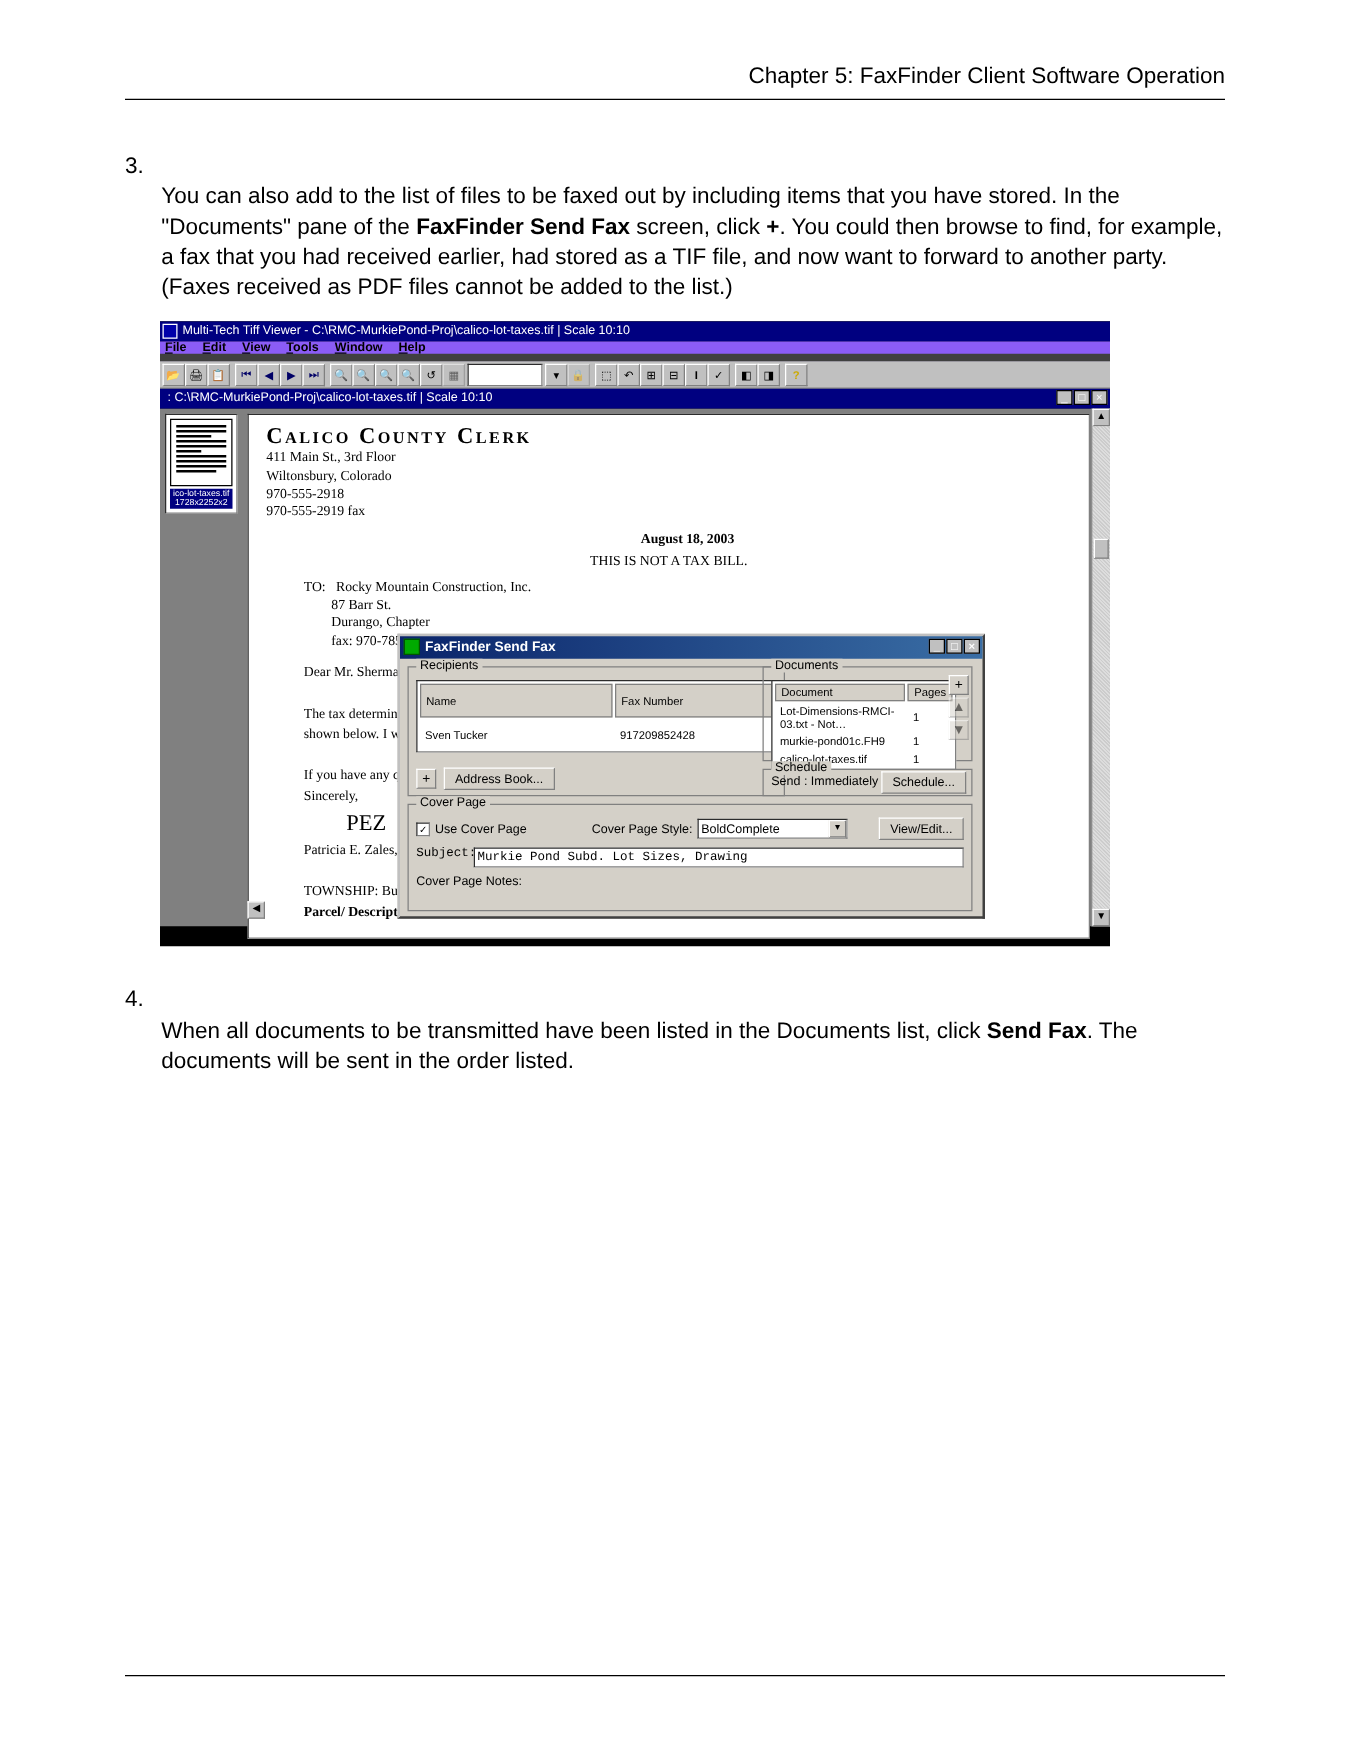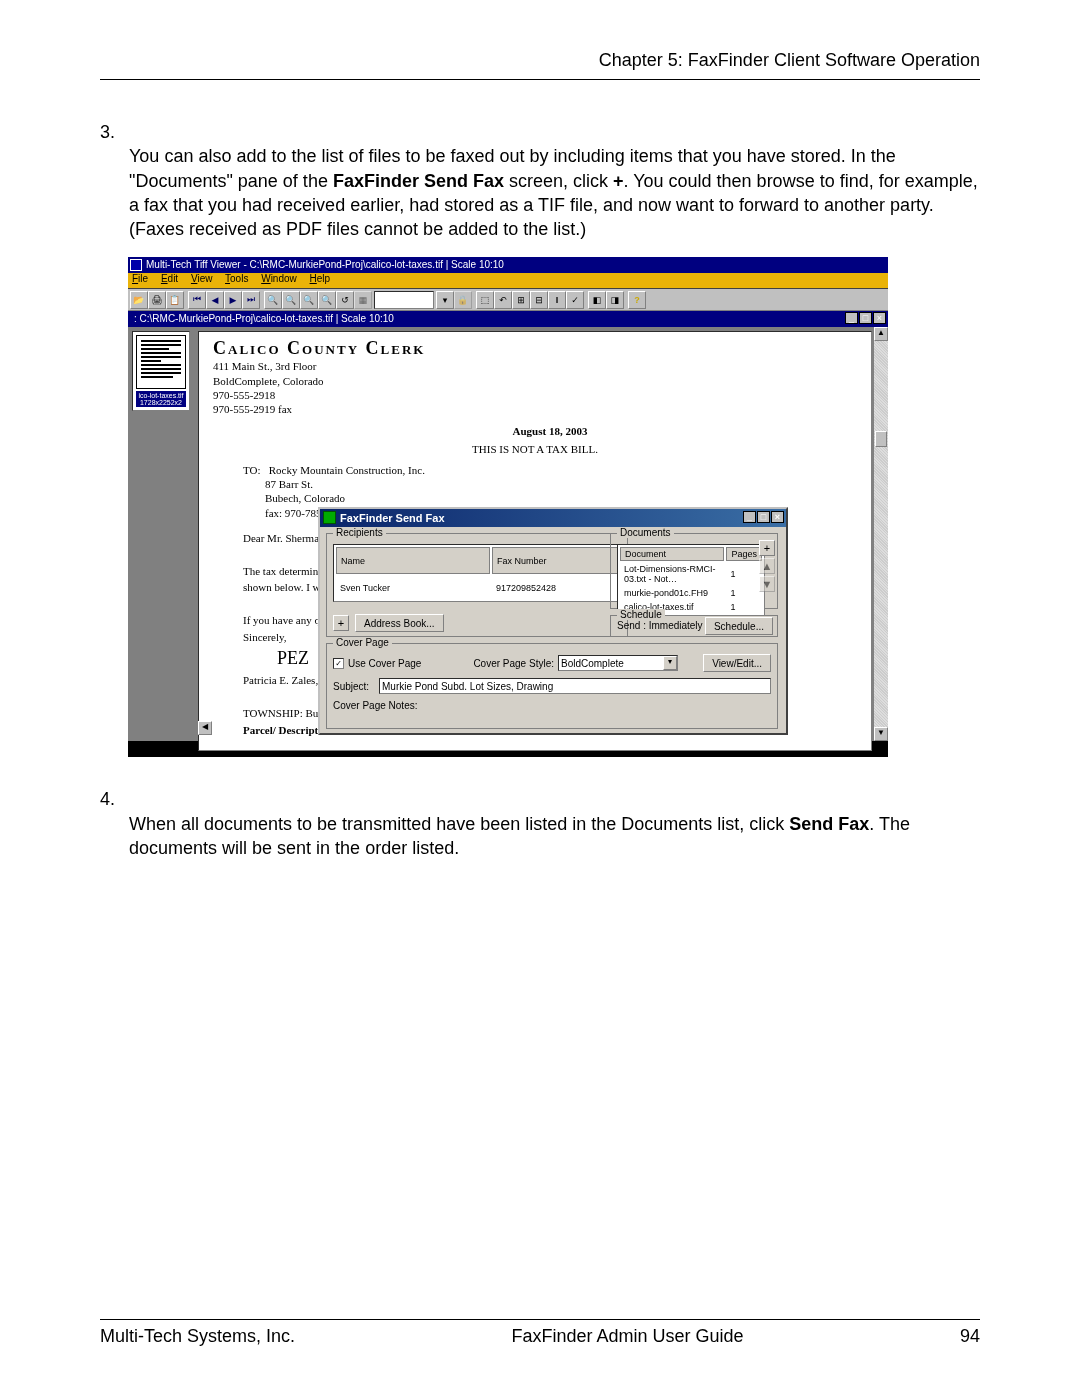--- a/index.html
+++ b/index.html
@@ -10,21 +10,21 @@
   .step { font-size: 18px; color: #000; line-height: 1.35; margin: 0 0 16px 0; }
   .step-num { display: inline-block; width: 28px; }
   .step-body { display: block; margin-left: 29px; }
   b { font-weight: bold; }
 
   .shot { width: 760px; height: 500px; background: #000; margin: 10px 0 30px 28px; position: relative; overflow: hidden; font-family: Tahoma, Arial, sans-serif; }
 
   
   .tiff-title { height: 16px; background: #000080; color: #fff; font-size: 10px; line-height: 16px; padding-left: 18px; position: relative; }
   .tiff-title .ico { position: absolute; left: 2px; top: 2px; width: 12px; height: 12px; background: #00a; border: 1px solid #fff; }
-  .menubar { height: 16px; background: #eab308; border-bottom: 1px solid #404040; font-size: 10px; color: #000; padding-left: 4px; }
+  .menubar { height: 16px; background: #8b5cf6; border-bottom: 6px solid #404040; font-size: 10px; color: #000; padding-left: 4px; font-weight: bold; }
   .menubar span { margin-right: 10px; }
   .menubar u { text-decoration: underline; }
   .toolbar { height: 22px; background: #c0c0c0; border-bottom: 1px solid #808080; display: flex; align-items: center; padding-left: 2px; gap: 0; }
   .tb-btn { width: 18px; height: 18px; border: 1px solid #808080; border-top-color: #fff; border-left-color: #fff; background: #c0c0c0; display: flex; align-items: center; justify-content: center; font-size: 9px; color: #000; }
   .tb-sep { width: 4px; }
   .tb-combo { width: 60px; height: 18px; border: 1px inset #808080; background: #fff; margin: 0 2px; font-size: 9px; }
 
   
   .child { position: absolute; left: 0; top: 54px; right: 0; height: 430px; }
   .child-title { height: 16px; background: #000080; color: #fff; font-size: 10px; line-height: 16px; padding-left: 6px; position: relative; }
@@ -169,31 +169,31 @@
               </div>
           </div>
           <div class="thumb-cap">ico-lot-taxes.tif
 1728x2252x2</div>
         </div>
 
         <div class="paper">
           <div class="clerk-title">Calico County Clerk</div>
           <div class="clerk-sub">
             <span>411 Main St., 3rd Floor</span><br>
-            <span>BoldComplete, Colorado</span><br>
+            <span>Wiltonsbury, Colorado</span><br>
             <span>970-555-2918</span><br>
             <span>970-555-2919 fax</span>
           </div>
           <div class="date">August 18, 2003</div>
           <div class="notbill">THIS IS NOT A TAX BILL.</div>
           <div class="to-block">
             <span>TO:</span>&nbsp;&nbsp;
             <span>Rocky Mountain Construction, Inc.</span><br>
             &nbsp;&nbsp;&nbsp;&nbsp;&nbsp;&nbsp;&nbsp;&nbsp;<span>87 Barr St.</span><br>
-            &nbsp;&nbsp;&nbsp;&nbsp;&nbsp;&nbsp;&nbsp;&nbsp;<span>Bubech, Colorado</span><br>
+            &nbsp;&nbsp;&nbsp;&nbsp;&nbsp;&nbsp;&nbsp;&nbsp;<span>Durango, Chapter</span><br>
             &nbsp;&nbsp;&nbsp;&nbsp;&nbsp;&nbsp;&nbsp;&nbsp;<span>fax: 970-785-2428</span>
           </div>
           <div class="letter">
             <span>Dear Mr. Sherman</span><br><br>
             <span>The tax determinat</span><br>
             <span>shown below.  I wi</span><br><br>
             <span>If you have any qu</span><br>
             <span>Sincerely,</span><br>
             <span class="sig">PEZ</span><br>
             <span>Patricia E. Zales, C</span><br><br>
@@ -285,21 +285,21 @@
             <span class="lbl">Use Cover Page</span>
             <span style="flex:0 0 44px"></span>
             <span class="lbl">Cover Page Style:</span>
             <span class="combo" style="width:120px;">
               <span>BoldComplete</span>
               <span class="dd">▾</span>
             </span>
             <span style="flex:1"></span>
             <div class="btn">View/Edit...</div>
           </div>
-          <div style="display:flex; align-items:center; gap:6px; margin-top:6px;">
+          <div style="display:flex; gap:6px; margin-top:6px;font-family:Liberation Mono, monospace;">
             <span class="lbl" style="width:40px;">Subject:</span>
             <span class="txt" style="flex:1;">
                 <span>Murkie Pond Subd. Lot Sizes, Drawing</span>
               </span>
           </div>
           <div style="margin-top:6px;">
             <span class="lbl">Cover Page Notes:</span>
           </div>
         </div>
       </div>
@@ -308,19 +308,14 @@
 
   <div class="step">
     <span class="step-num">4.</span>
     <span class="step-body">
       <span>When all documents to be transmitted have been listed in the Documents list, click </span><b>Send Fax</b><span>.  The documents will be sent in the order listed.</span>
     </span>
   </div>
 
   <div class="footer">
     <div class="footer-line"></div>
-    <div class="footer-row">
-      <span>Multi-Tech Systems, Inc.</span>
-      <span>FaxFinder Admin User Guide</span>
-      <span>94</span>
-    </div>
   </div>
 </div>
 
 </body></html>

